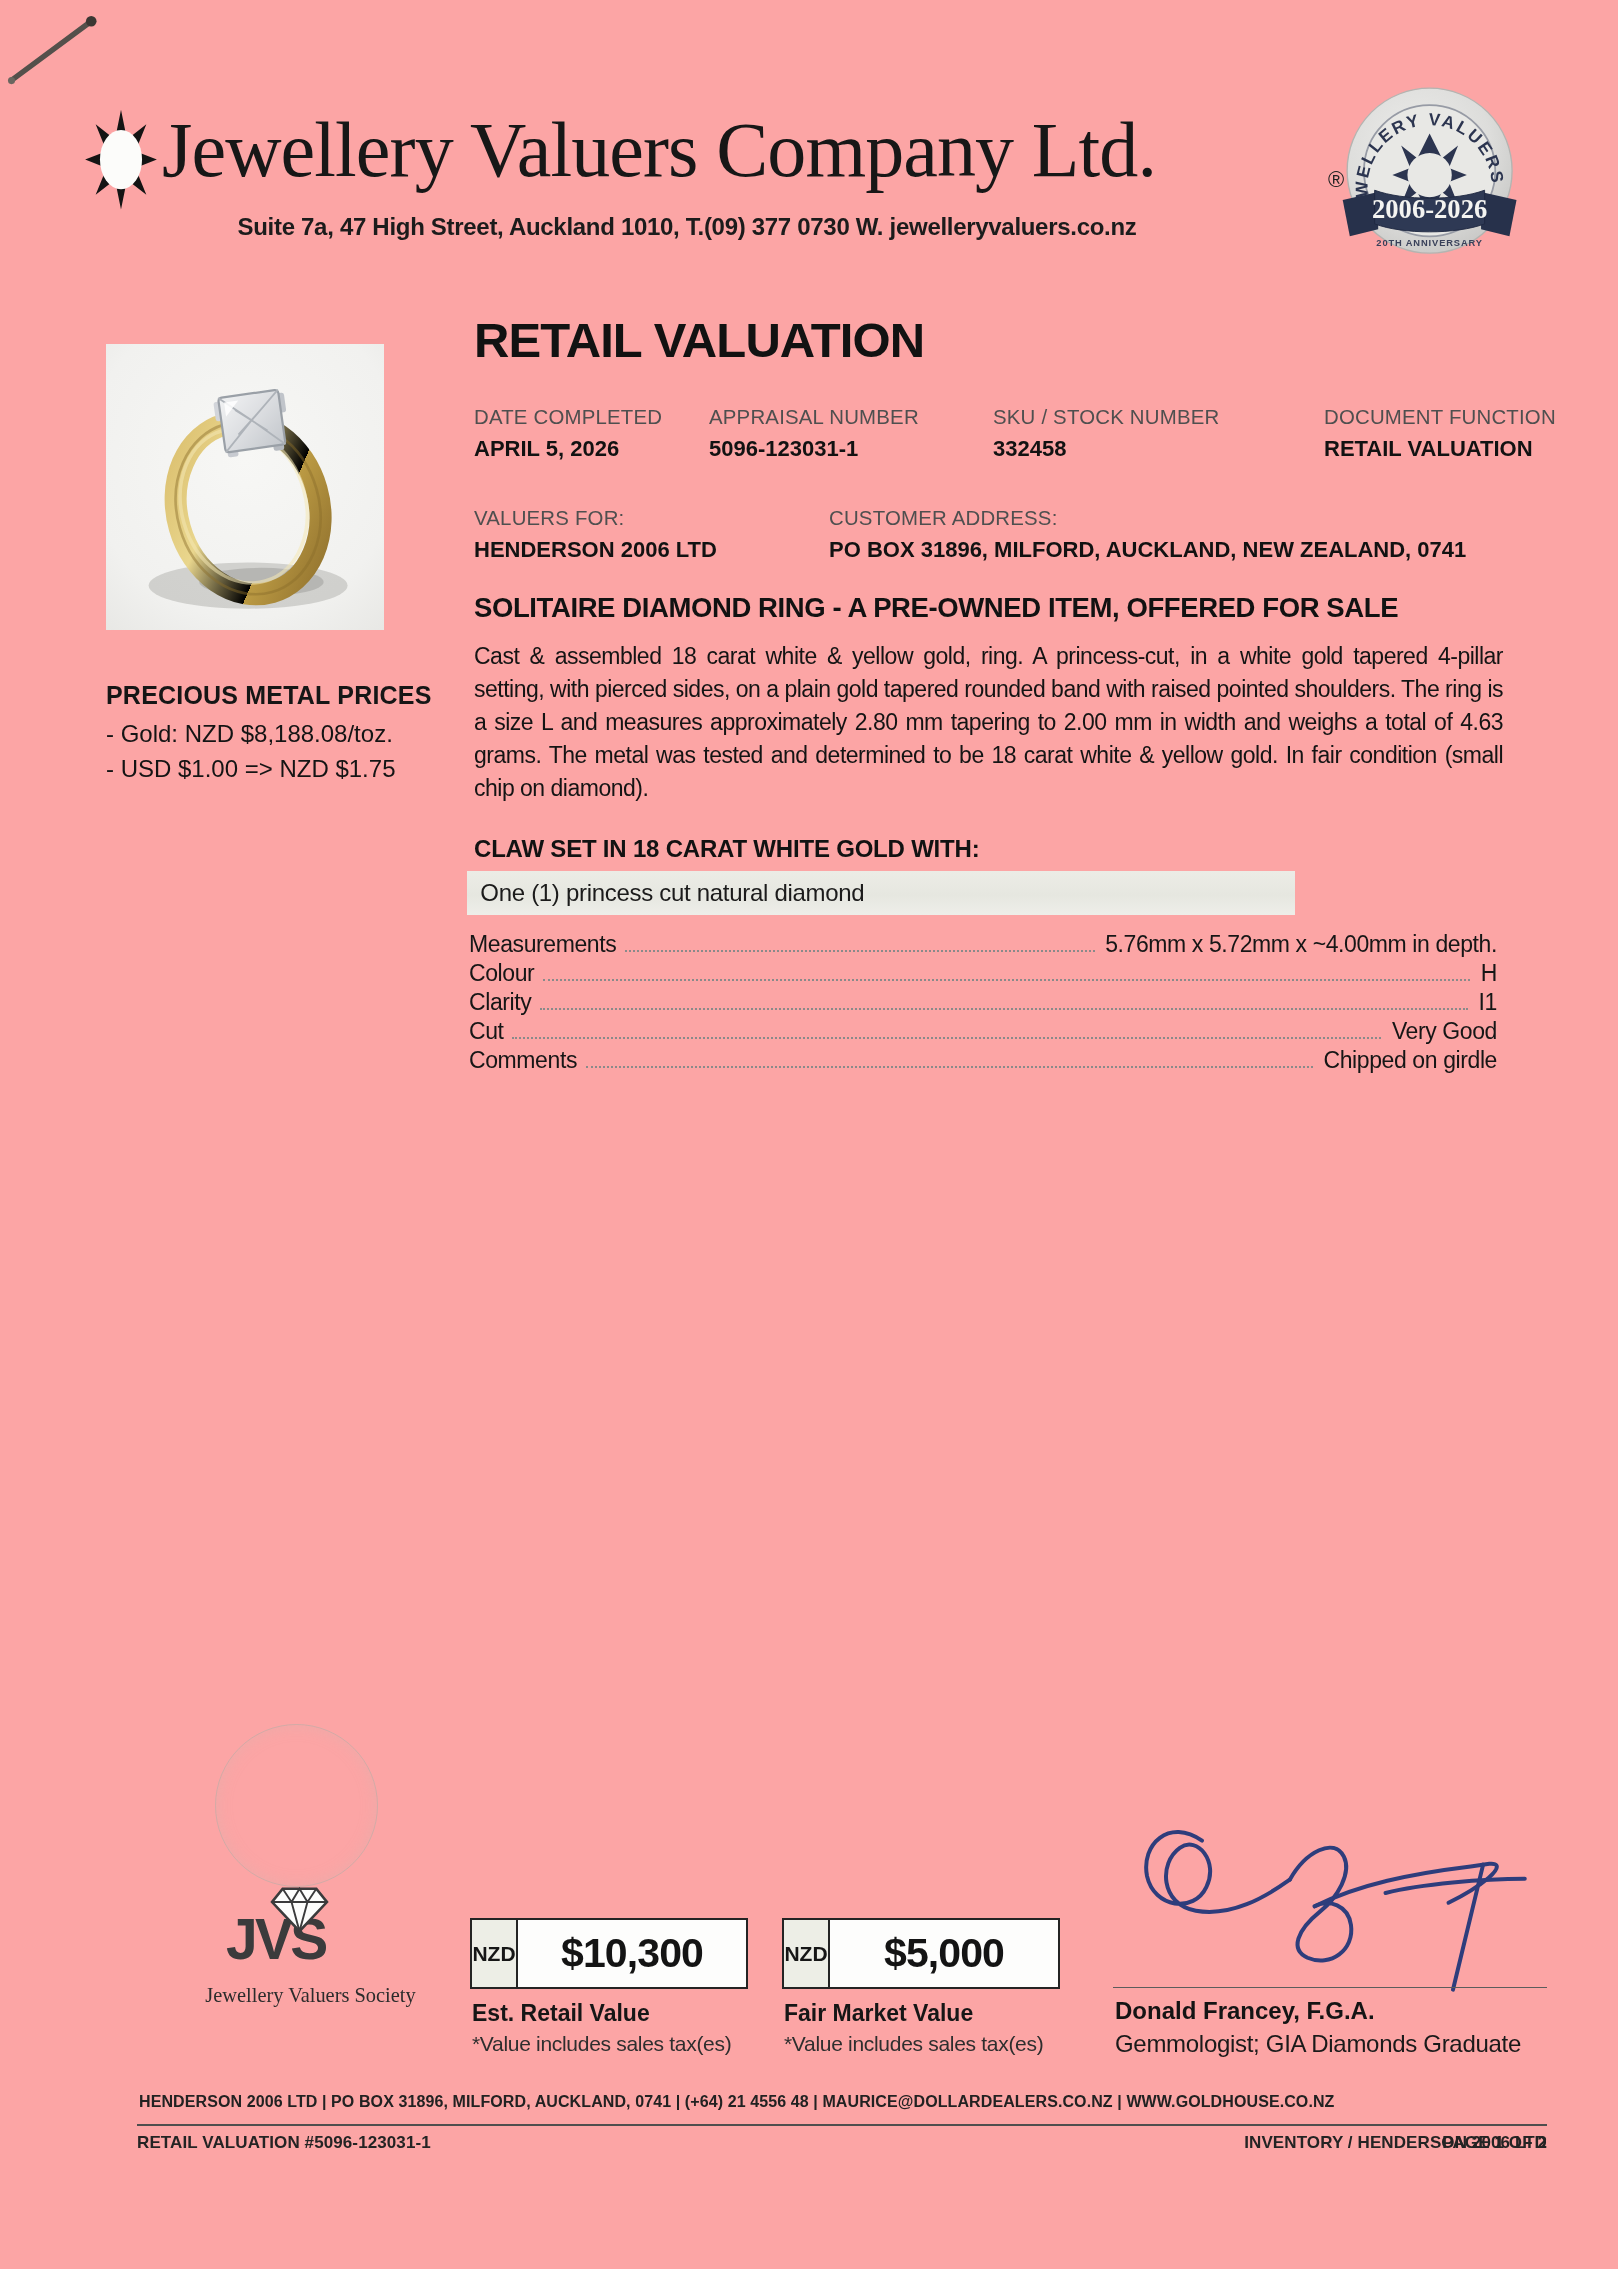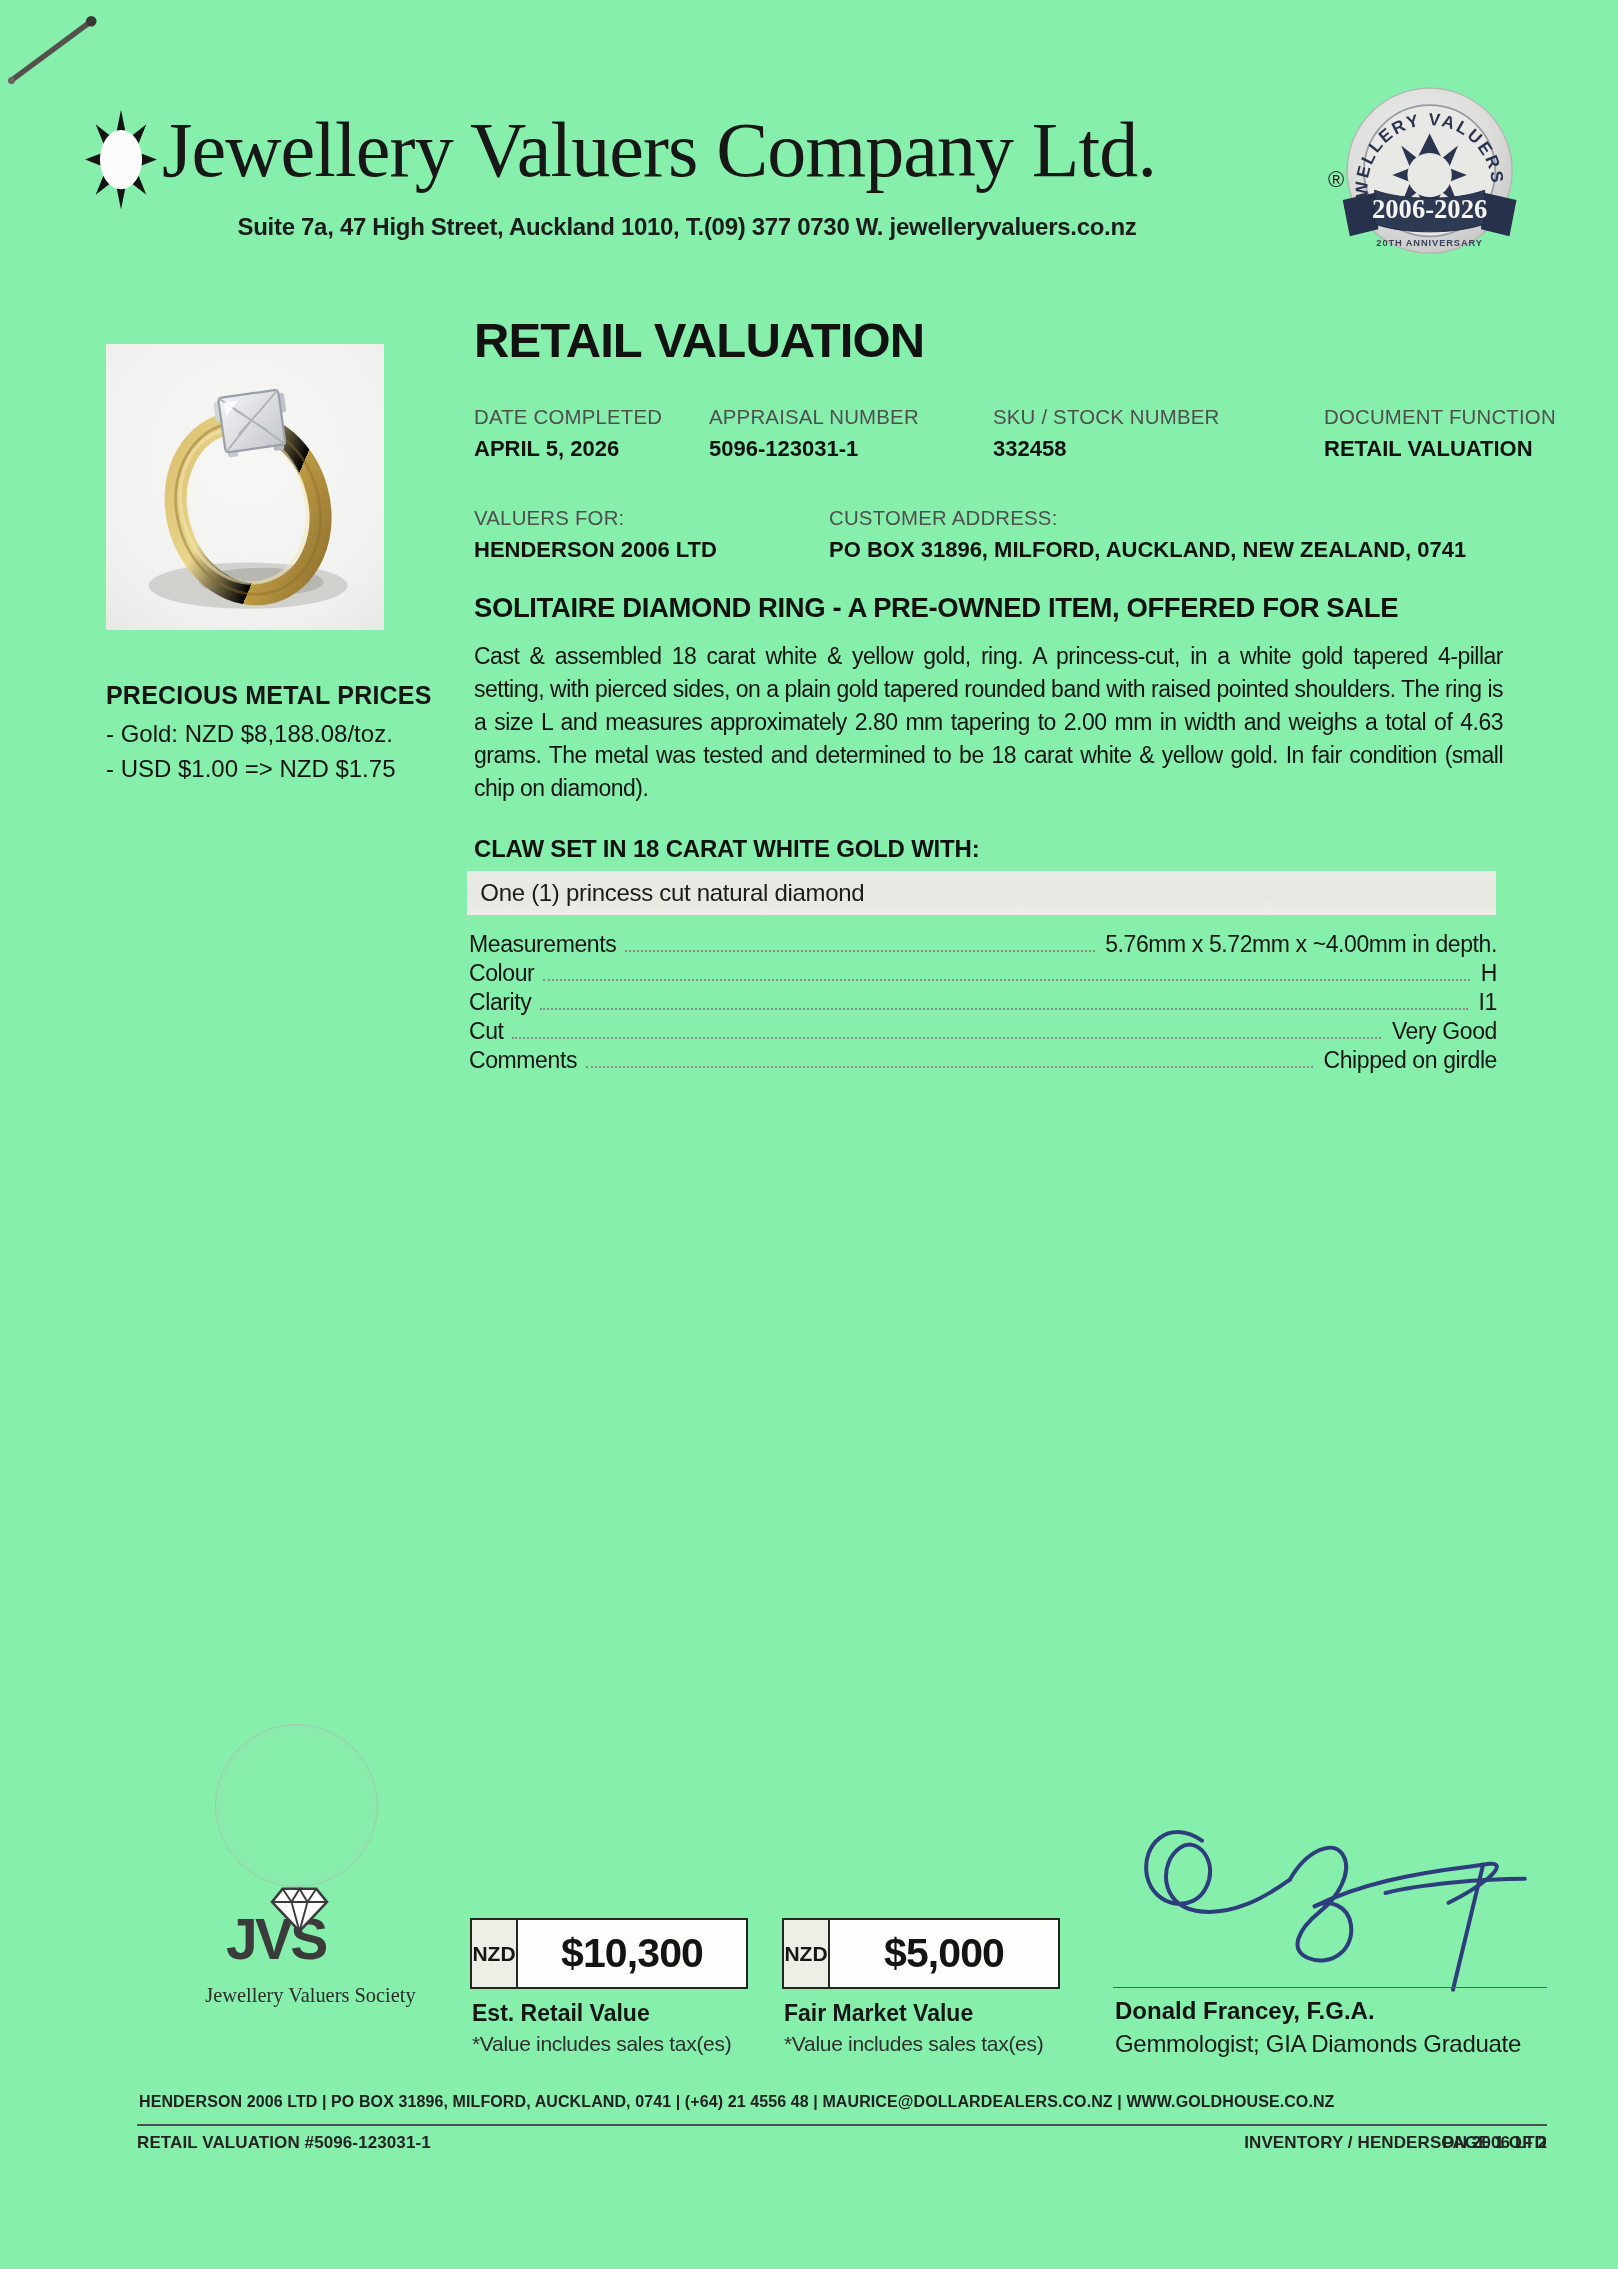--- a/index.html
+++ b/index.html
@@ -1,20 +1,20 @@
 <!DOCTYPE html>
 <html style="font-size:14px"><head>
 <meta charset="utf-8">
 <style>
   * { margin:0; padding:0; box-sizing:border-box; }
   html,body { background:#9a9a9a; }
   body { font-family:"Liberation Sans", sans-serif; }
   .page {
     position:relative; width:1618px; height:2270px; margin:0 auto;
-    background:#86efac; overflow:hidden; color:#1a1a1a;
+    background:#fca5a5; overflow:hidden; color:#1a1a1a;
   }
   .abs { position:absolute; }
 
   
   .company-title {
     left:162px; top:105px; width:1170px;
     font-family:"Liberation Serif", serif; font-size:78px; color:#171717;
     white-space:nowrap; letter-spacing:-0.9px;
   }
   .reg-mark { left:1328px; top:167px; font-size:22px; color:#222; }
@@ -39,21 +39,21 @@
   .p-c2 { left:829px; }
 
   .item-title { left:474px; top:592px; font-size:27.5px; font-weight:bold; letter-spacing:-0.4px; color:#121212; white-space:nowrap; }
   .item-desc {
     left:474px; top:640px; width:1029px;
     font-size:23px; line-height:33px; letter-spacing:-0.5px; color:#141414;
     text-align:justify;
   }
   .claw-heading { left:474px; top:835px; font-size:24px; font-weight:bold; letter-spacing:-0.2px; color:#121212; }
   .stone-band {
-    left:467px; top:871px; width:1029px; height:44px;
+    left:467px; top:871px; width:828px; height:44px;
     background:linear-gradient(180deg,#ecece6 0%,#e6e7e0 55%,#eeeee9 100%);
     display:flex; align-items:center; padding-left:13.3px;
     font-size:24px; letter-spacing:-0.3px; color:#1b1b1b;
   }
   .details-table { left:469px; top:929px; width:1028px; }
   .detail-row { display:flex; align-items:flex-end; height:29px; font-size:23px; letter-spacing:-0.4px; color:#161616; }
   .detail-row .lbl { white-space:nowrap; padding-right:5.3px; }
   .detail-row .leader { flex:1; border-bottom:2.2px dotted #8a8a8a; margin:0 5.3px 6.2px 3.5px; min-width:26.6px; }
   .detail-row .val { white-space:nowrap; padding-left:5.3px; }
 

